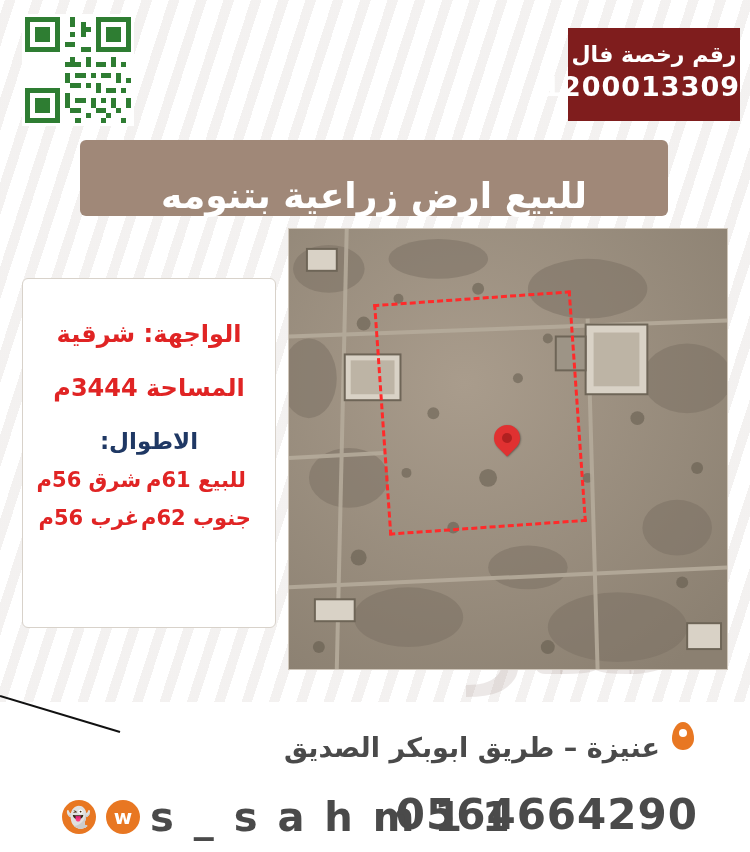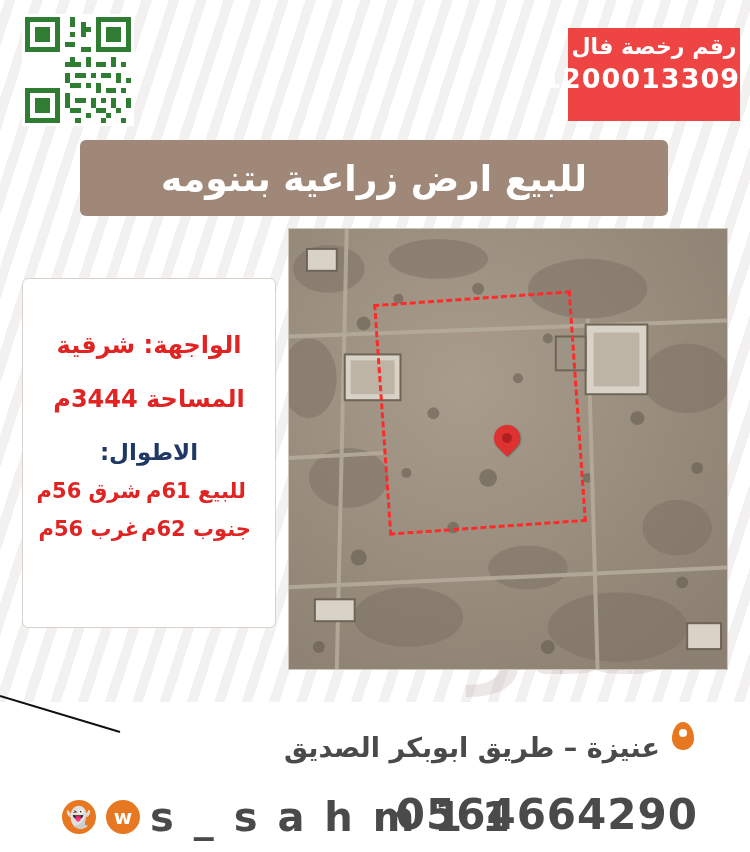--- a/index.html
+++ b/index.html
@@ -28,24 +28,24 @@
     pointer-events: none;
     white-space: nowrap;
   }
 
   
   .header { position: absolute; top: 0; left: 0; width: 750px; height: 130px; }
 
   .license-box {
     position: absolute; right: 10px; top: 28px;
     width: 172px; height: 93px;
-    background: #ef4444;
+    background: #7f1d1d;
     color: #ffffff;
     text-align: center;
-    padding-top: 4px;
+    padding-top: 12px;
   }
   .license-label { font-size: 22px; font-weight: bold; line-height: 30px; }
   .license-number { font-size: 27px; font-weight: bold; line-height: 34px; letter-spacing: 1px; }
 
   .logo-wrap {
     position: absolute; right: 190px; top: 18px; width: 390px; height: 104px;
   }
   .logo-swoosh {
     position: absolute; right: 0px; top: 10px; width: 120px; height: 86px;
   }
@@ -68,21 +68,21 @@
     padding: 3px;
   }
   .qr svg { display: block; }
 
   
   .title-banner {
     position: absolute; top: 140px; right: 82px;
     width: 588px; height: 76px;
     background: #a08878;
     border-radius: 6px;
-    display: flex; align-items: center; justify-content: center;
+    display: flex; align-items: flex-end; justify-content: center;
   }
   .title-banner .title-text {
     color: #ffffff; font-size: 36px; font-weight: bold; letter-spacing: 0px;
   }
 
   
   .map {
     position: absolute; top: 228px; right: 22px;
     width: 440px; height: 442px;
     background: #9b8f80;
@@ -112,21 +112,21 @@
   }
 
   
   .info-panel {
     position: absolute; top: 278px; right: 474px;
     width: 254px; height: 350px;
     background: #ffffff;
     border: 1px solid #d8d2ca;
     border-radius: 6px;
     text-align: center;
-    padding-top: 52px;
+    padding-top: 41px;
   }
   .info-row { font-size: 24px; font-weight: bold; color: #e02424; margin-bottom: 26px; }
   .lengths-title { font-size: 23px; font-weight: bold; color: #1f3864; margin: 22px 12px 14px; }
   .lengths-grid {
     display: grid;
     grid-template-columns: 1fr 1fr;
     row-gap: 14px;
     padding: 0 24px;
     font-size: 21px; font-weight: bold; color: #e02424;
   }

